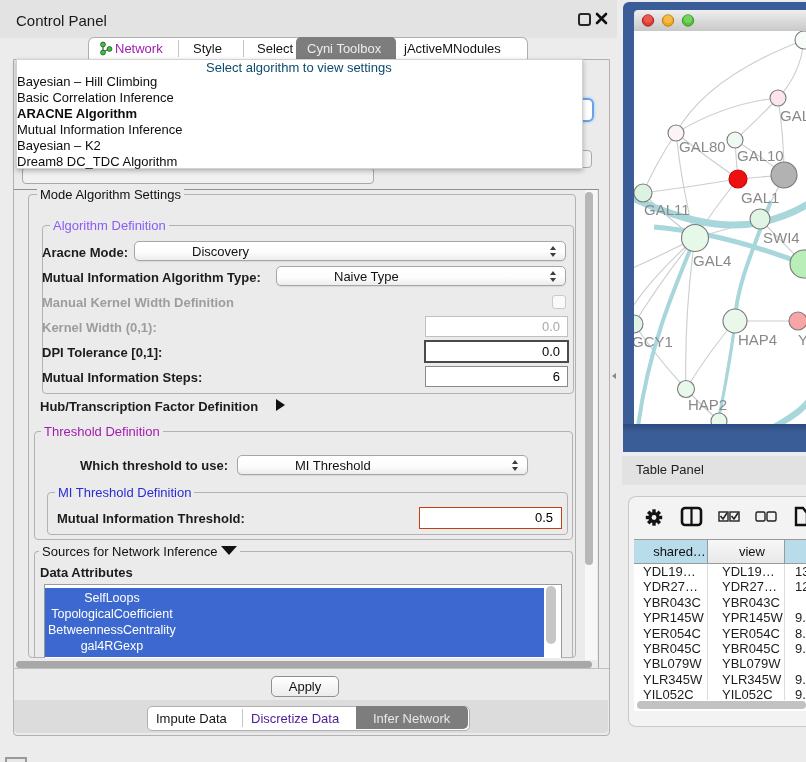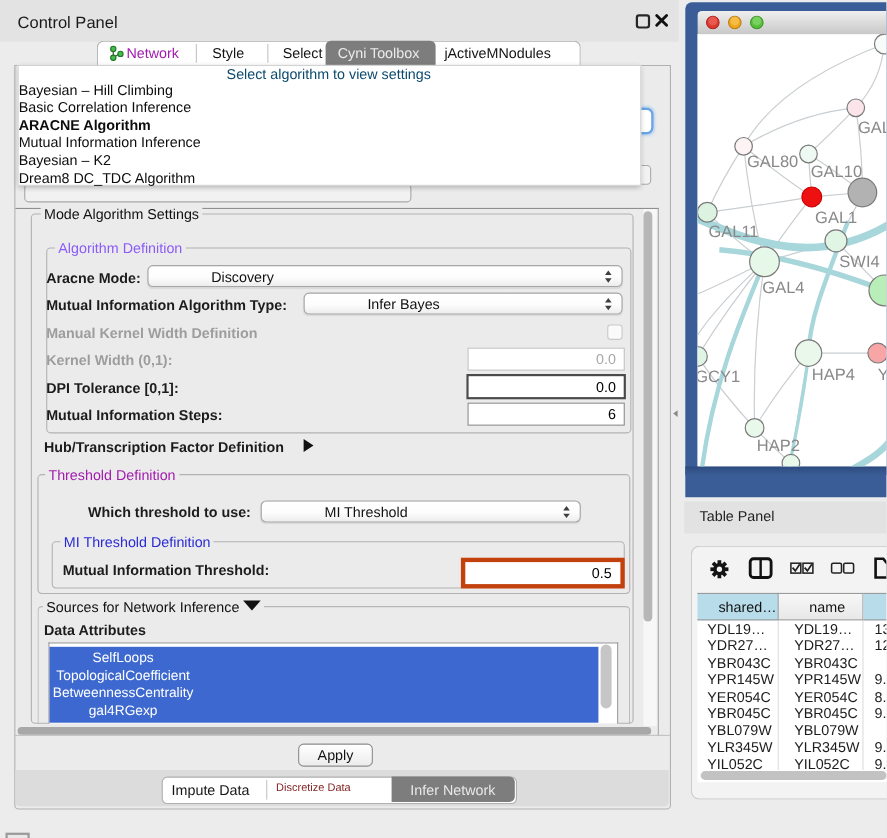--- a/index.html
+++ b/index.html
@@ -61,21 +61,21 @@
 <div class="lbl abs" style="left:42px;top:245px;">Aracne Mode:</div>
 <div class="combo" style="left:134px;top:241px;width:430px;height:18px;">
     <span class="ct">Discovery</span>
     <span class="arr" style="top:4px;">
       <span class="u"></span>
       <span class="d"></span>
     </span>
   </div>
 <div class="lbl abs" style="left:42px;top:270px;">Mutual Information Algorithm Type:</div>
 <div class="combo" style="left:276px;top:266px;width:288px;height:18px;">
-    <span class="ct">Infer Bayes</span>
+    <span class="ct">Naive Type</span>
     <span class="arr" style="top:4px;">
       <span class="u"></span>
       <span class="d"></span>
     </span>
   </div>
 <div class="lbl dis abs" style="left:42px;top:295px;">Manual Kernel Width Definition</div>
 <div class="abs" style="left:552px;top:295px;width:12px;height:12px;border:1px solid #c9c9c9;border-radius:3px;background:#fafafa;"></div>
 <div class="lbl dis abs" style="left:42px;top:320px;">Kernel Width (0,1):</div>
 <div class="field" style="left:425px;top:316px;width:134px;height:19px;border:1px solid #c0c0c0;color:#a8a8a8;padding-right:7px;line-height:19px;">0.0</div>
 <div class="lbl abs" style="left:42px;top:345px;">DPI Tolerance [0,1]:</div>
@@ -93,40 +93,40 @@
     <span class="ct">MI Threshold</span>
     <span class="arr" style="top:4px;">
       <span class="u"></span>
       <span class="d"></span>
     </span>
   </div>
 <div class="grp" style="left:47px;top:492px;width:519px;height:41px;">
   <div class="gt" style="left:7px;color:#2b2bd5;">MI Threshold Definition</div>
 </div>
 <div class="lbl abs" style="left:57px;top:511px;">Mutual Information Threshold:</div>
-<div class="field" style="left:419px;top:507px;width:133px;height:20px;border:4px solid #c2410c;color:#000;padding-right:8px;line-height:20px;">0.5</div>
+<div class="field" style="left:419px;top:507px;width:133px;height:20px;border:1px solid #c2410c;color:#000;padding-right:8px;line-height:20px;">0.5</div>
 
 <div class="grp" style="left:34px;top:551px;width:537px;height:106px;border-bottom:none;border-radius:4px 4px 0 0;">
   <div class="gt" style="left:4px;color:#111;">Sources for Network Inference <span style="display:inline-block;width:0;height:0;border-left:8px solid transparent;border-right:8px solid transparent;border-top:9px solid #111;vertical-align:1px;"></span></div>
 </div>
 <div class="lbl abs" style="left:40px;top:565px;">Data Attributes</div>
 <div class="abs" style="left:44px;top:584px;width:516px;height:73px;background:#fff;border:1px solid #9a9a9a;border-bottom:none;"></div>
 <div class="abs" style="left:45px;top:588px;width:499px;height:69px;background:#3c68cf;"></div>
 <div class="abs" style="left:48px;top:590px;font-size:12.5px;color:#fff;line-height:16px;text-align:center;">SelfLoops<br>TopologicalCoefficient<br>BetweennessCentrality<br>gal4RGexp</div>
 <div class="abs" style="left:546px;top:586px;width:10px;height:58px;background:#c6c6c6;border-radius:5px;"></div>
 
 <div class="abs" style="left:13px;top:668px;width:596px;height:1px;background:#c0c0c0;"></div>
 <div class="abs" style="left:271px;top:676px;width:66px;height:19px;background:linear-gradient(#ffffff,#ececec);border:1px solid #8f8f8f;border-radius:5px;text-align:center;font-size:13px;line-height:19px;color:#111;">Apply</div>
 
 <div class="abs" style="left:14px;top:700px;width:594px;height:33px;background:#dcdcdc;border-radius:0 0 4px 4px;"></div>
 <div class="abs" style="left:147px;top:706px;width:321px;height:23px;background:#fff;border:1px solid #b0b0b0;border-radius:5px;"></div>
 <div class="abs" style="left:356px;top:706px;width:112px;height:23px;background:#7d7d7d;border-radius:0 5px 5px 0;"></div>
 <div class="abs" style="left:156px;top:711px;font-size:13px;color:#141414;">Impute Data</div>
 <div class="abs" style="left:242px;top:709px;width:1px;height:18px;background:#c4c4c4;"></div>
-<div class="abs" style="left:251px;top:711px;font-size:10px;color:#7f1d1d;text-align:center;">Discretize Data</div>
+<div class="abs" style="left:251px;top:711px;font-size:13px;color:#4c1d95;text-align:center;">Discretize Data</div>
 <div class="abs" style="left:373px;top:711px;font-size:13px;color:#e8e8e8;">Infer Network</div>
 
 <div class="abs" style="left:5px;top:757px;width:18px;height:10px;border:2px solid #9a9a9a;background:#e8e8e8;"></div>
 
 <div class="abs" style="left:612px;top:373px;width:0;height:0;border-top:3px solid transparent;border-bottom:3px solid transparent;border-right:4px solid #888;"></div>
 
 <div class="abs" style="left:16px;top:59px;width:565px;height:108px;background:#fff;border:1px solid #d2d2d2;box-shadow:0 2px 5px rgba(0,0,0,0.28);"></div>
 <div class="abs" style="left:206px;top:60px;font-size:13px;color:#0c4a6e;">Select algorithm to view settings</div>
 <div class="abs" style="left:17px;top:74px;font-size:13px;color:#0d0d0d;line-height:16px;">Bayesian – Hill Climbing<br>Basic Correlation Inference<br><b>ARACNE Algorithm</b><br>Mutual Information Inference<br>Bayesian – K2<br>Dream8 DC_TDC Algorithm</div>
 
@@ -235,21 +235,21 @@
       <rect x="90" y="8" width="9" height="9"></rect>
 <path d="M80.5 12 l2.5 3 4-6" stroke-width="1.6"></path>
       <path d="M91.5 12 l2.5 3 4-6" stroke-width="1.6"></path>
 <rect x="116" y="8" width="9" height="9" rx="1.5"></rect>
       <rect x="127" y="8" width="9" height="9" rx="1.5"></rect>
 <path d="M156 4 h7 l4 5 v12 h-11 z" stroke="#111" stroke-width="2.4"></path>
 </g>
 </svg>
 <div class="abs" style="left:634px;top:539px;width:172px;height:172px;background:#fff;"></div>
 <div class="abs" style="left:634px;top:539px;width:73px;height:23px;background:#b9dcea;border-top:1px solid #9a9a9a;border-bottom:1px solid #9a9a9a;border-right:1px solid #9a9a9a;text-align:center;font-size:13px;line-height:23px;color:#111;text-indent:18px;">shared…</div>
-<div class="abs" style="left:708px;top:539px;width:76px;height:23px;background:linear-gradient(#f7f7f7,#e8e8e8);border-top:1px solid #9a9a9a;border-bottom:1px solid #9a9a9a;border-right:1px solid #9a9a9a;text-align:center;font-size:13px;line-height:23px;color:#111;text-indent:12px;">name</div>
+<div class="abs" style="left:708px;top:539px;width:76px;height:23px;background:linear-gradient(#f7f7f7,#e8e8e8);border-top:1px solid #9a9a9a;border-bottom:1px solid #9a9a9a;border-right:1px solid #9a9a9a;text-align:center;font-size:13px;line-height:23px;color:#111;text-indent:12px;">view</div>
 <div class="abs" style="left:785px;top:539px;width:21px;height:23px;background:#b9dcea;border-top:1px solid #9a9a9a;border-bottom:1px solid #9a9a9a;text-align:center;font-size:13px;line-height:23px;color:#111;"></div>
 <div class="abs" style="left:634px;top:564px;width:172px;height:136px;overflow:hidden;font-size:13px;color:#1d1d1d;">
 <div style="position:absolute;left:9px;top:0;line-height:15.4px;">YDL19…<br>YDR27…<br>YBR043C<br>YPR145W<br>YER054C<br>YBR045C<br>YBL079W<br>YLR345W<br>YIL052C</div>
 <div style="position:absolute;left:88px;top:0;line-height:15.4px;">YDL19…<br>YDR27…<br>YBR043C<br>YPR145W<br>YER054C<br>YBR045C<br>YBL079W<br>YLR345W<br>YIL052C</div>
 <div style="position:absolute;left:161px;top:0;line-height:15.4px;">13<br>12<br><br>9.<br>8.<br>9.<br><br>9.<br>9.</div>
 </div>
 <div class="abs" style="left:707px;top:564px;width:1px;height:136px;background:#dcdcdc;"></div>
 <div class="abs" style="left:784px;top:564px;width:1px;height:136px;background:#dcdcdc;"></div>
 <div class="abs" style="left:637px;top:701px;width:169px;height:8px;background:#c2c2c2;border-radius:4px;"></div>
 

